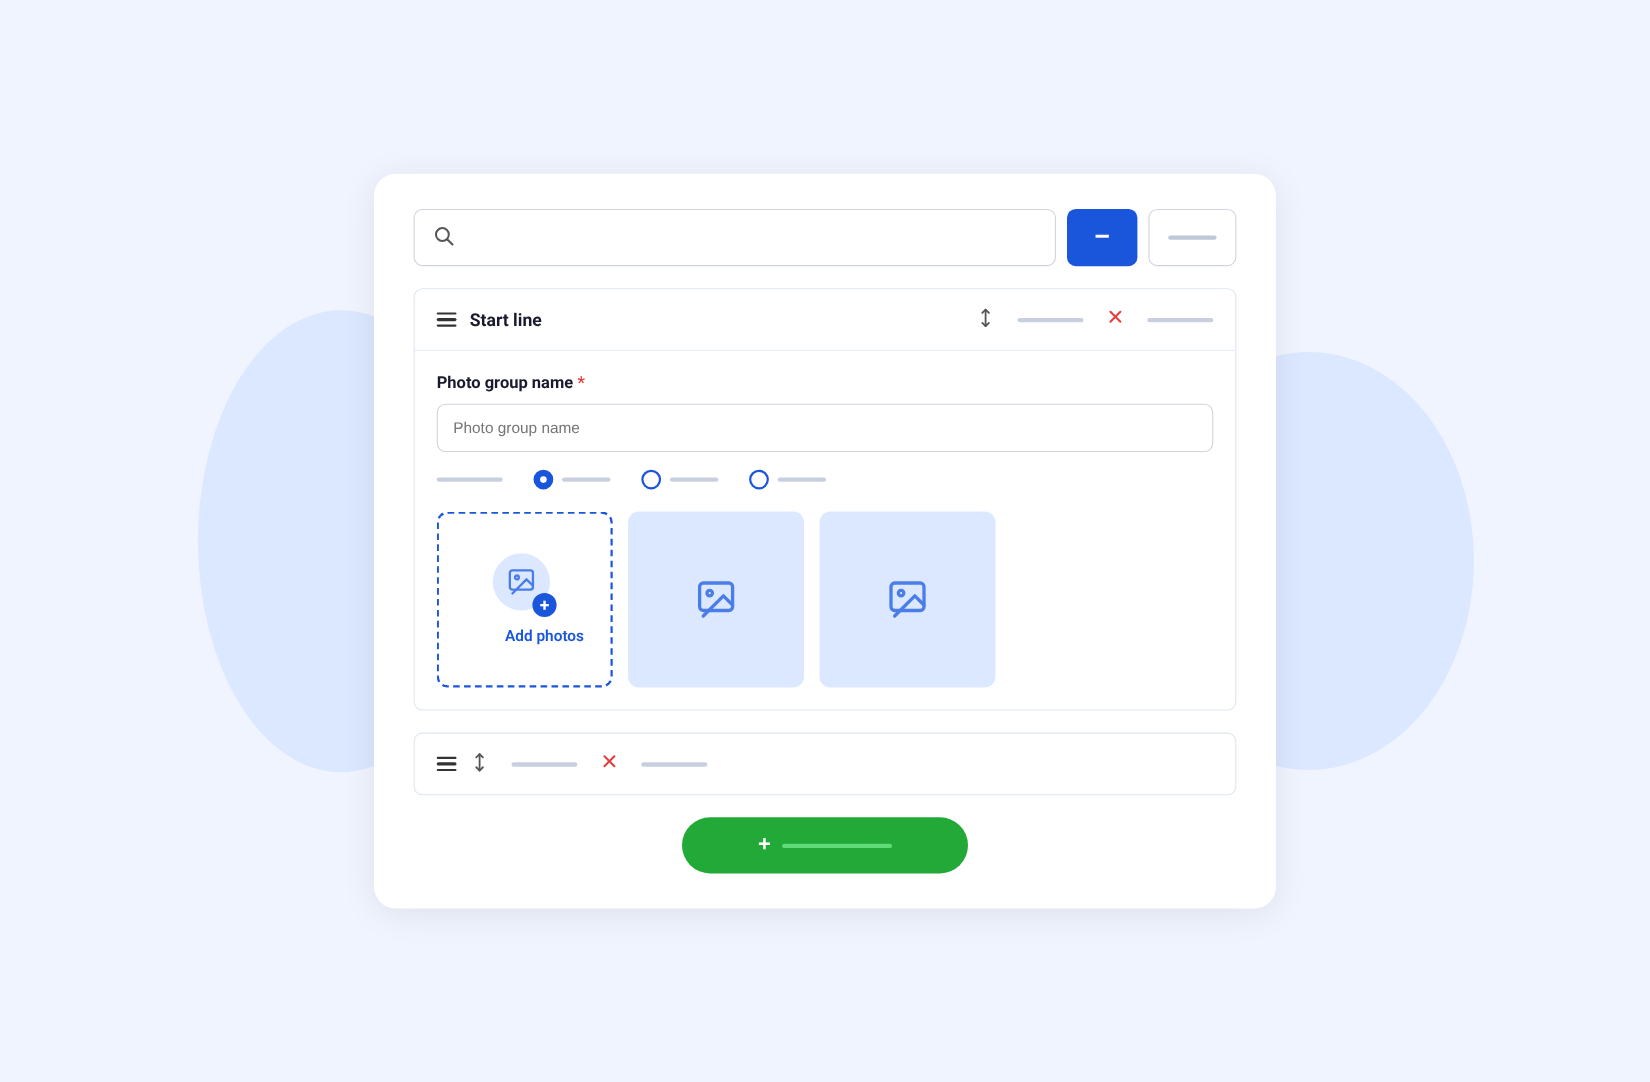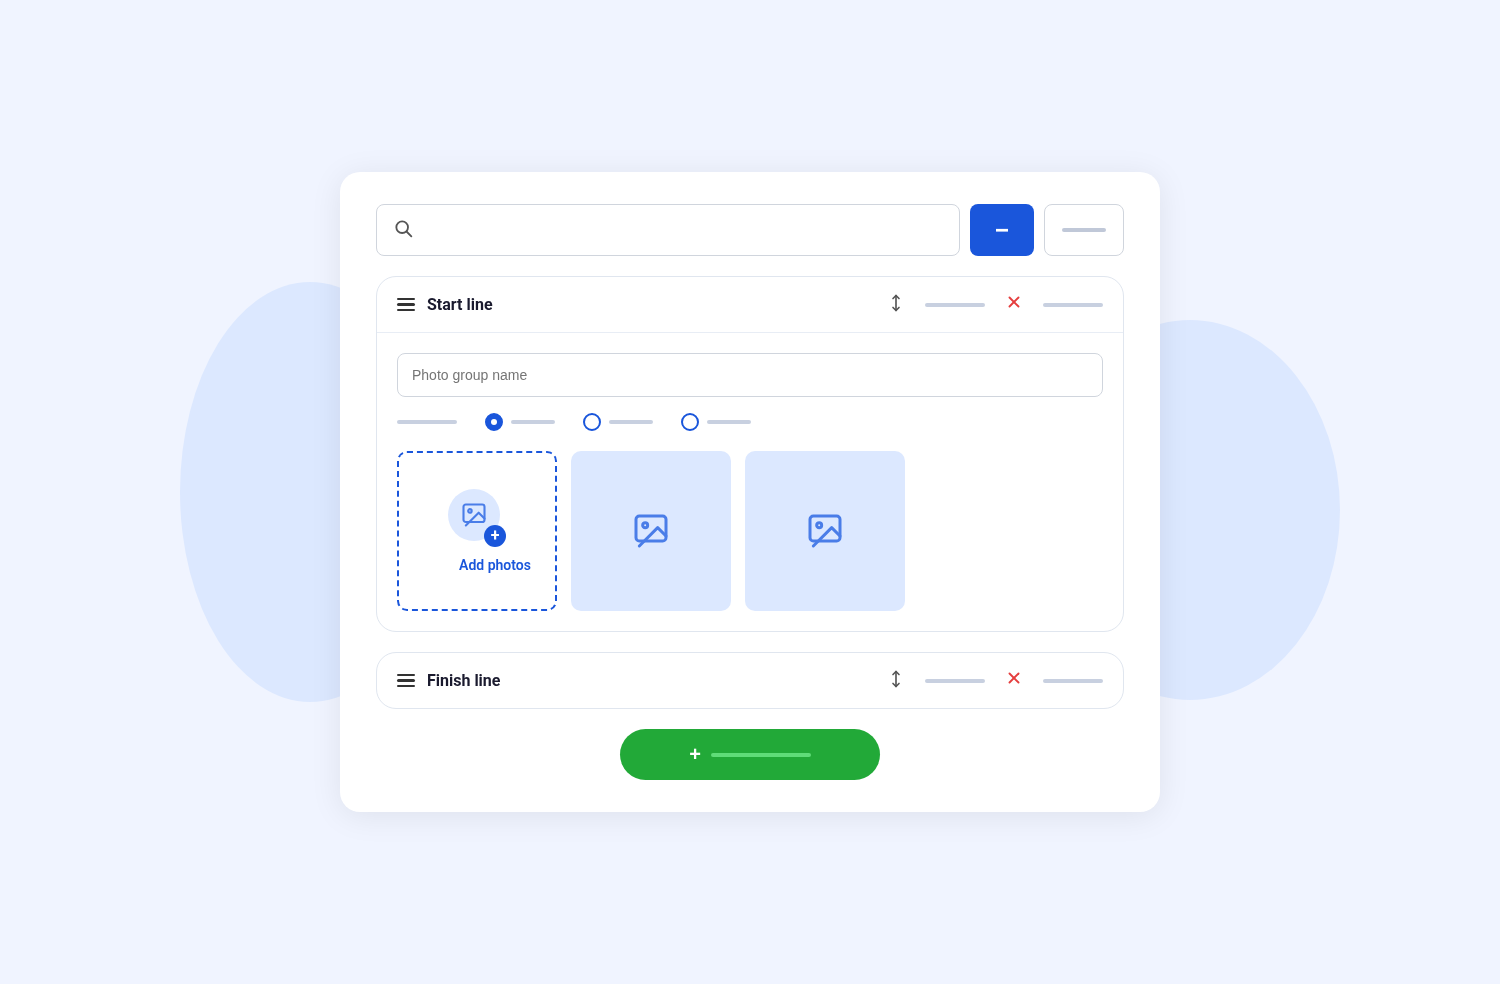--- a/index.html
+++ b/index.html
@@ -125,21 +125,21 @@
     .gray-line {
       width: 44px;
       height: 4px;
       background: #c0c8d8;
       border-radius: 2px;
     }
 
     
     .section-card {
       border: 1.5px solid #e0e6ef;
-      border-radius: 20px;
+      border-radius: 8px;
       padding: 0;
       overflow: hidden;
     }
 
     .section-header {
       display: flex;
       align-items: center;
       padding: 16px 20px;
       border-bottom: 1px solid #e8edf5;
       gap: 12px;
@@ -427,20 +427,23 @@
         <button class="delete-btn">
           <svg width="18" height="18" viewBox="0 0 24 24" fill="none" stroke="#e53e3e" stroke-width="2.5" stroke-linecap="round">
             <line x1="18" y1="6" x2="6" y2="18"></line>
             <line x1="6" y1="6" x2="18" y2="18"></line>
           </svg>
         </button>
         <div class="header-line"></div>
       </div>
 
       <div class="section-body">
+        <div class="field-label">
+          <span>Photo group name</span><span class="required-star">*</span>
+        </div>
         <input class="text-input" type="text" placeholder="Photo group name" style="">
 
         
         <div class="radio-row">
           <div class="radio-label-line"></div>
           <div class="radio-item">
             <div class="radio-circle selected">
               <span></span>
             </div>
             <div class="radio-label-line short"></div>
@@ -491,21 +494,20 @@
       </div>
     </div>
 
     <div class="section-card finish-section">
       <div class="section-header">
         <div class="hamburger-icon">
           <span></span>
           <span></span>
           <span></span>
         </div>
-        <span class="section-title">Finish line</span>
         <span class="sort-icon">
           <svg width="18" height="18" viewBox="0 0 24 24" fill="none" stroke="#555" stroke-width="2.2" stroke-linecap="round" stroke-linejoin="round">
             <polyline points="8 6 12 2 16 6"></polyline>
             <polyline points="8 18 12 22 16 18"></polyline>
             <line x1="12" y1="2" x2="12" y2="22"></line>
           </svg>
         </span>
         <div class="header-line"></div>
         <button class="delete-btn">
           <svg width="18" height="18" viewBox="0 0 24 24" fill="none" stroke="#e53e3e" stroke-width="2.5" stroke-linecap="round">

